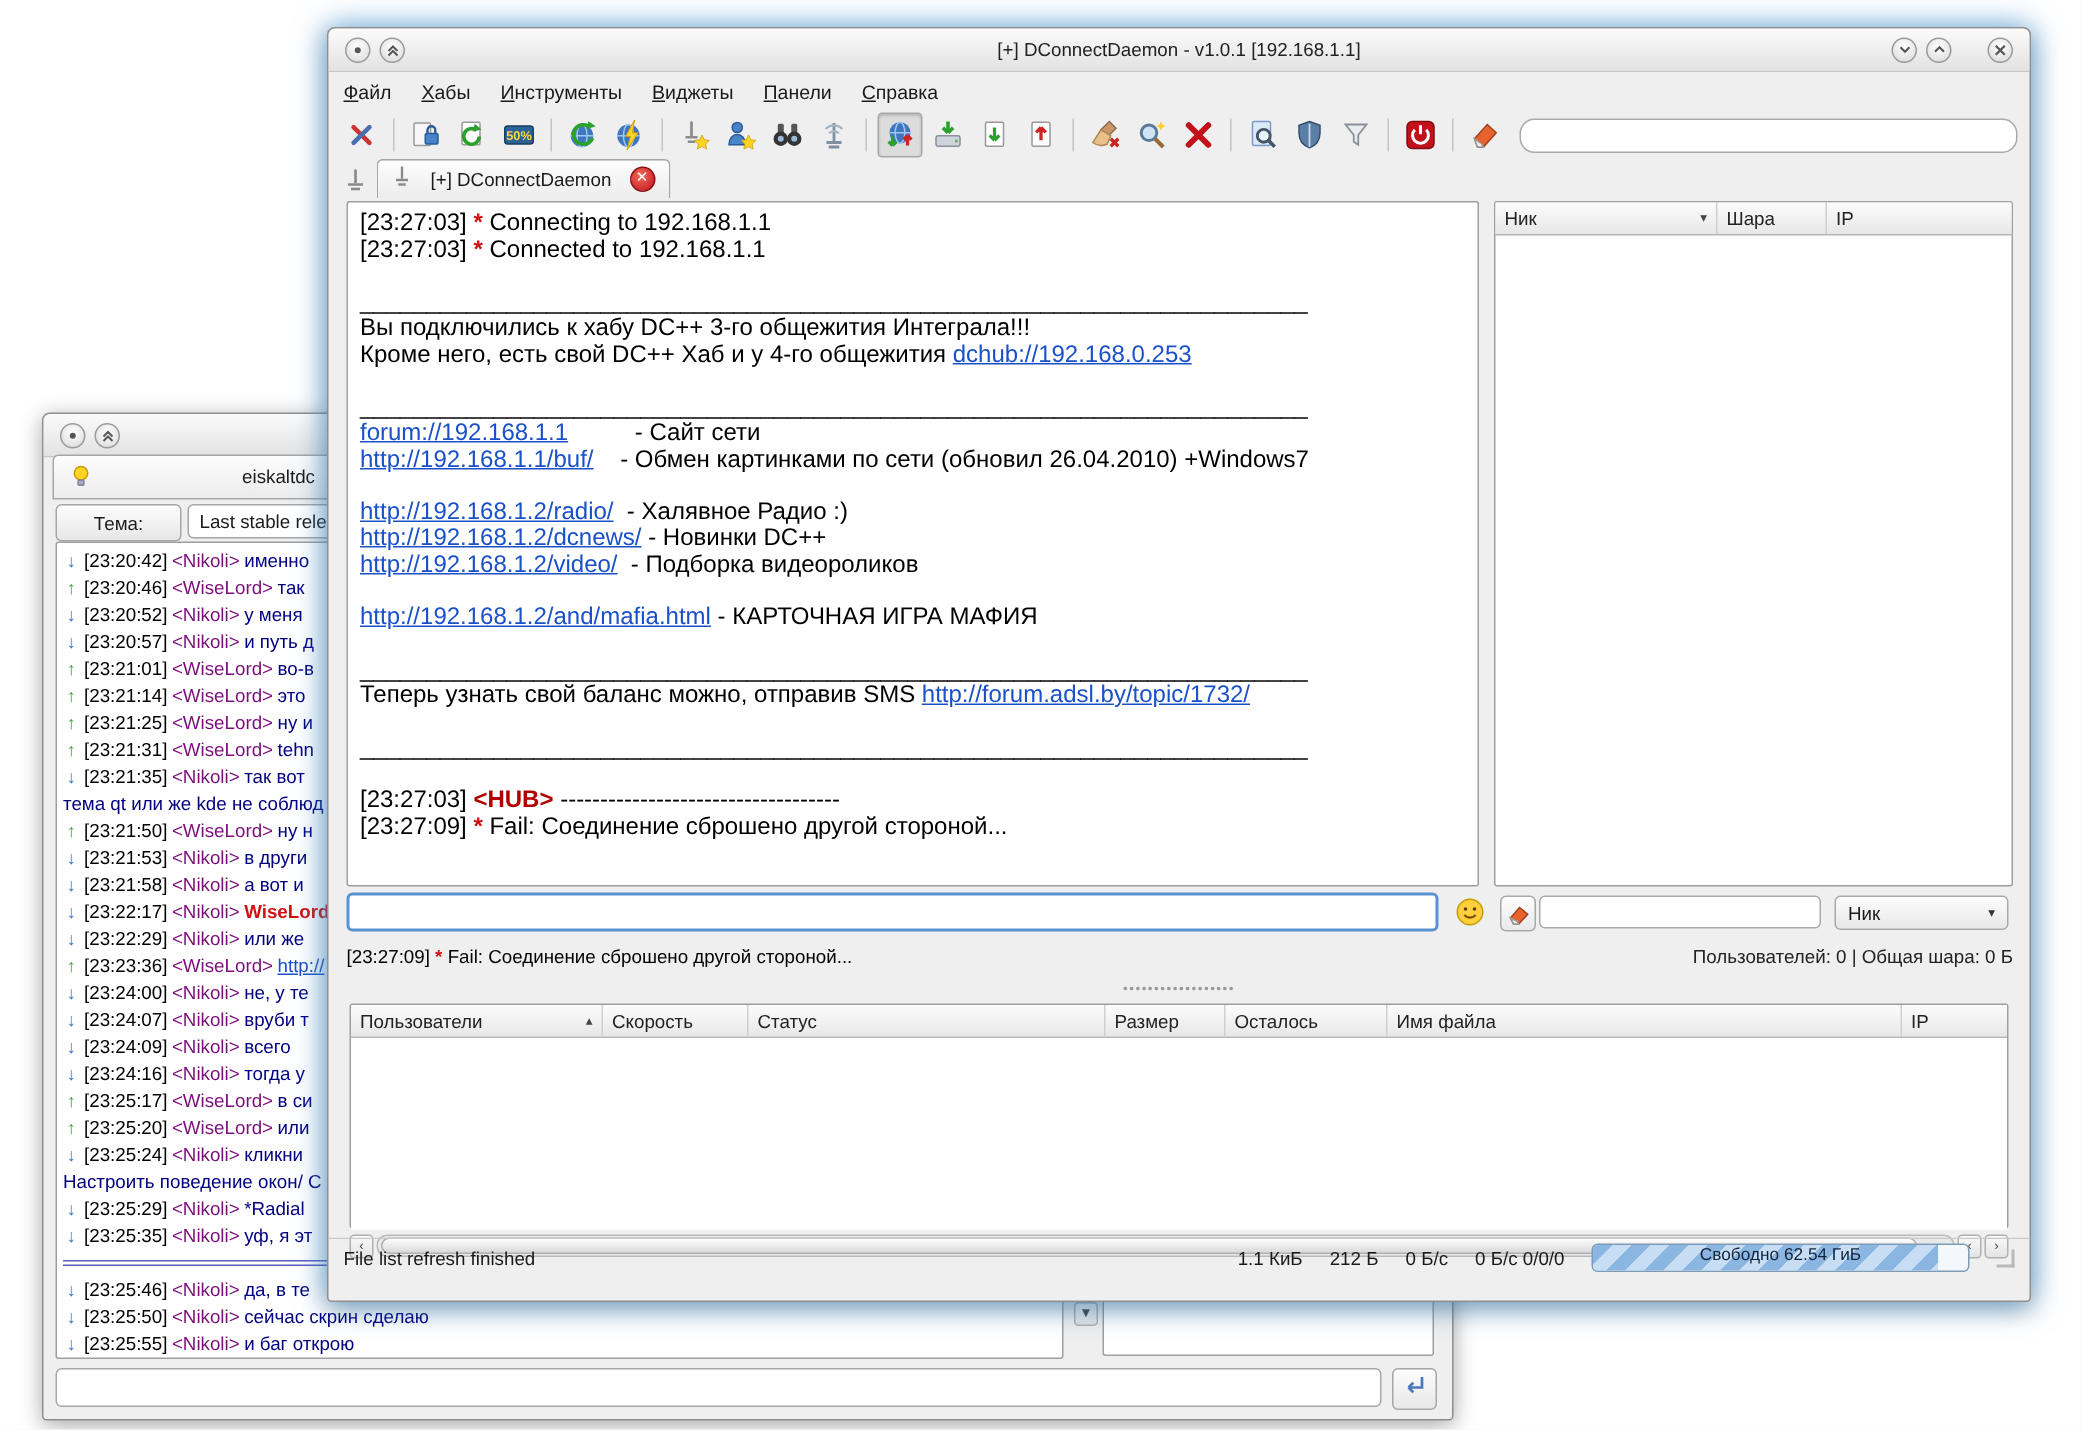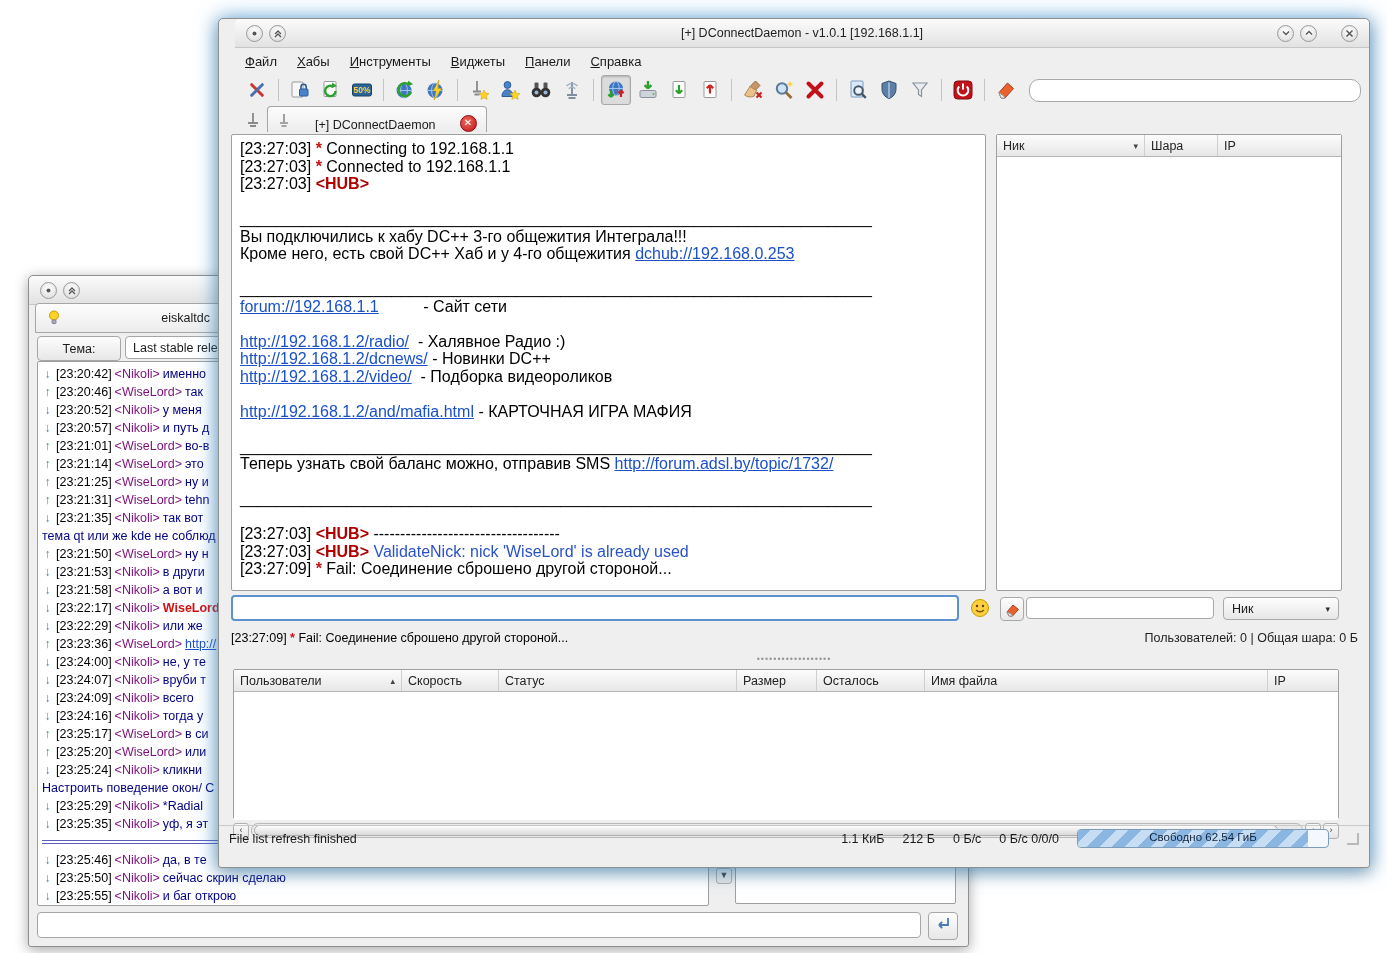--- a/index.html
+++ b/index.html
@@ -3,21 +3,21 @@
 <meta charset="utf-8">
 <style>
   html,body{margin:0;padding:0;background:#fff;}
   body{width:1387px;height:953px;position:relative;overflow:hidden;
        font-family:"Liberation Sans","DejaVu Sans",sans-serif;color:#1a1a1a;}
   .win{position:absolute;background:#efefef;border:1px solid #8f8f8f;border-radius:5px 5px 3px 3px;}
   
   #back-window{left:28px;top:275px;width:939px;height:670px;box-shadow:0 3px 14px rgba(0,0,0,.35);}
   
   #front-window{left:218px;top:18px;width:1134px;height:848px;
-      box-shadow:0 0 22px rgba(70,160,230,.75),0 4px 16px rgba(0,0,0,.35);padding-left:16px;}
+      box-shadow:0 0 22px rgba(70,160,230,.75),0 4px 16px rgba(0,0,0,.35);}
   .titlebar{height:28px;background:linear-gradient(#fbfbfb,#e2e2e2);border-bottom:1px solid #c6c6c6;
       border-radius:5px 5px 0 0;display:flex;align-items:center;padding:0 8px;position:relative;}
   .title-text{position:absolute;left:0;right:0;text-align:center;font-size:12.5px;color:#222;}
   .wbtn{width:17px;height:17px;border-radius:50%;background:radial-gradient(circle at 50% 35%,#ffffff,#d8d8d8);
       border:1px solid #9a9a9a;display:inline-flex;align-items:center;justify-content:center;margin:0 3px;
       box-sizing:border-box;flex:0 0 auto;}
   .wbtn svg{display:block}
   .wbtn-spacer{flex:1}
   
   .menubar{height:26px;display:flex;align-items:center;padding:0 10px;gap:20px;font-size:13px;}
@@ -26,21 +26,21 @@
   
   .toolbar{height:32px;display:flex;align-items:center;padding:0 8px;gap:3px;}
   .tbtn{width:28px;height:28px;display:flex;align-items:center;justify-content:center;border-radius:3px;flex:0 0 auto;}
   .tbtn.pressed{background:#dcdcdc;border:1px solid #a8a8a8;box-shadow:inset 0 1px 2px rgba(0,0,0,.2);}
   .tsep{width:1px;height:22px;background:#c3c3c3;margin:0 4px;flex:0 0 auto;}
   .toolbar-input{flex:1;height:21px;margin-left:6px;border:1px solid #a9a9a9;border-radius:10px;background:#fff;
       font-size:12px;padding:0 8px;outline:none;}
   
   .tabbar{height:26px;display:flex;align-items:flex-end;padding:0 6px;}
   .corner-icon{width:20px;height:20px;margin:0 4px 2px 2px;}
-  .tab{display:flex;align-items:flex-end;gap:24px;background:linear-gradient(#fdfdfd,#ececec);
+  .tab{display:flex;align-items:center;gap:12px;background:linear-gradient(#fdfdfd,#ececec);
       border:1px solid #a6a6a6;border-bottom:none;border-radius:4px 4px 0 0;height:25px;padding:0 9px;font-size:12.5px;margin-top:15px;}
   .tab-close{width:15px;height:15px;border-radius:50%;background:radial-gradient(circle at 40% 35%,#f06a5a,#c1121c);
       border:1px solid #8c0d14;color:#fff;font-size:10px;line-height:13px;text-align:center;font-weight:bold;}
   
   .panel-white{position:absolute;background:#fff;border:1px solid #9f9f9f;border-radius:2px;box-sizing:border-box;}
   
   #front-chat{left:12px;top:115px;width:755px;height:457px;overflow:hidden;padding:5px 8px;font-size:16px;line-height:17.5px;}
   #front-chat .line{white-space:pre-wrap;min-height:17.5px;}
   .sg-t{color:#000;}
   .sg-s{color:#cc1111;font-weight:bold;}
@@ -540,42 +540,41 @@
             <path d="M7 1v8M3 10h8M4.5 13h5" stroke="#8a8a8a" stroke-width="1.6" fill="none"></path>
           </svg></span>
       <span>[+] DConnectDaemon</span>
       <span class="tab-close">✕</span>
     </div>
   </div>
 
   <div class="panel-white" id="front-chat">
       <div class="line"><span class="sg-t">[23:27:03] </span><span class="sg-s">* </span><span class="sg-x">Connecting to 192.168.1.1</span></div>
       <div class="line"><span class="sg-t">[23:27:03] </span><span class="sg-s">* </span><span class="sg-x">Connected to 192.168.1.1</span></div>
-      <div class="line"><span class="sg-t">[23:27:03] </span><span class="sg-h">&lt;HUB&gt;</span></div>
       <div class="line"></div>
       <div class="line"><span class="sg-x">_______________________________________________________________________</span></div>
       <div class="line"><span class="sg-x">Вы подключились к хабу DC++ 3-го общежития Интеграла!!!</span></div>
       <div class="line"><span class="sg-x">Кроме него, есть свой DC++ Хаб и у 4-го общежития </span><span class="sg-l">dchub://192.168.0.253</span></div>
       <div class="line"></div>
       <div class="line"><span class="sg-x">_______________________________________________________________________</span></div>
       <div class="line"><span class="sg-l">forum://192.168.1.1</span><span class="sg-x">          - Сайт сети</span></div>
+      <div class="line"><span class="sg-l">http://192.168.1.1/buf/</span><span class="sg-x">    - Обмен картинками по сети (обновил 26.04.2010) +Windows7</span></div>
       <div class="line"></div>
       <div class="line"><span class="sg-l">http://192.168.1.2/radio/</span><span class="sg-x">  - Халявное Радио :)</span></div>
       <div class="line"><span class="sg-l">http://192.168.1.2/dcnews/</span><span class="sg-x"> - Новинки DC++</span></div>
       <div class="line"><span class="sg-l">http://192.168.1.2/video/</span><span class="sg-x">  - Подборка видеороликов</span></div>
       <div class="line"></div>
       <div class="line"><span class="sg-l">http://192.168.1.2/and/mafia.html</span><span class="sg-x"> - КАРТОЧНАЯ ИГРА МАФИЯ</span></div>
       <div class="line"></div>
       <div class="line"><span class="sg-x">_______________________________________________________________________</span></div>
       <div class="line"><span class="sg-x">Теперь узнать свой баланс можно, отправив SMS </span><span class="sg-l">http://forum.adsl.by/topic/1732/</span></div>
       <div class="line"></div>
       <div class="line"><span class="sg-x">_______________________________________________________________________</span></div>
       <div class="line"></div>
       <div class="line"><span class="sg-t">[23:27:03] </span><span class="sg-h">&lt;HUB&gt;</span><span class="sg-x"> -----------------------------------</span></div>
-      <div class="line"><span class="sg-t">[23:27:03] </span><span class="sg-h">&lt;HUB&gt;</span><span class="sg-w"> ValidateNick: nick 'WiseLord' is already used</span></div>
       <div class="line"><span class="sg-t">[23:27:09] </span><span class="sg-s">* </span><span class="sg-x">Fail: Соединение сброшено другой стороной...</span></div>
     </div>
 
   <div class="panel-white" id="userlist">
     <div class="hdr-row" id="userlist-hdr">
         <div class="hdr-cell" style="width: 148px;">
           <span>Ник</span>
           <span class="sort-ind">▾</span>
         </div>
         <div class="hdr-cell" style="width: 73px;">

